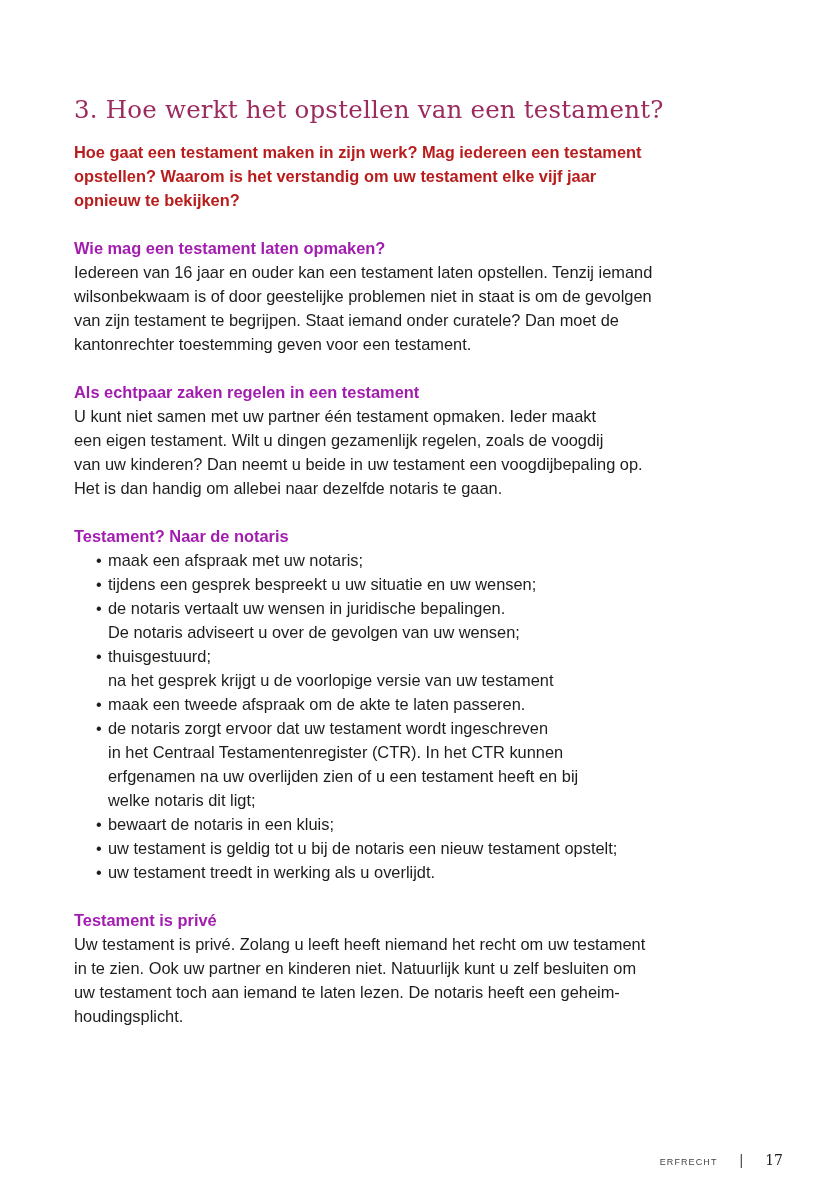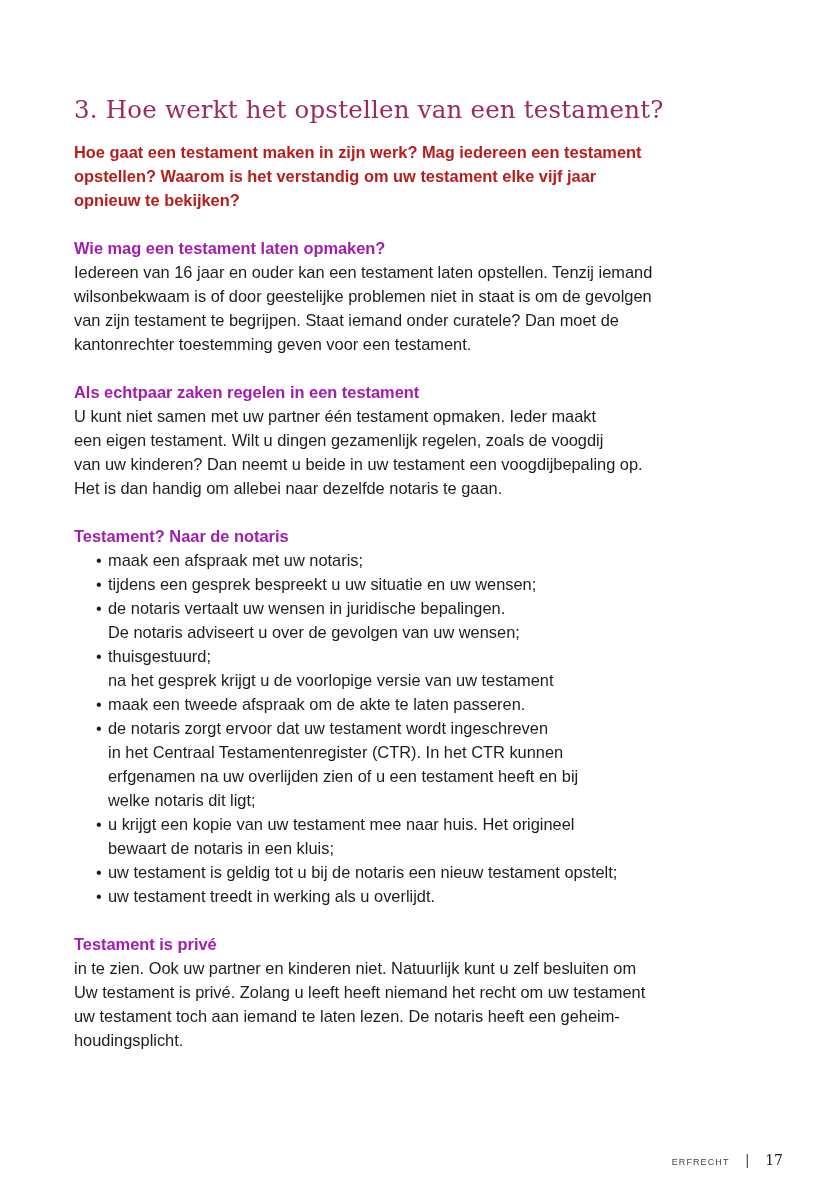--- a/index.html
+++ b/index.html
@@ -71,21 +71,21 @@
       position: absolute;
       left: 0;
       top: 0;
     }
     .footer {
       position: absolute;
       right: 56px;
       top: 1152px;
       display: flex;
       align-items: baseline;
-      gap: 16px;
+      gap: 22px;
       color: #1d1d1b;
     }
     .footer .label {
       font-family: "Liberation Sans", sans-serif;
       font-size: 9px;
       letter-spacing: 1.1px;
       color: #444;
     }
     .footer .sep {
       font-size: 14px;
@@ -156,39 +156,38 @@
       </li>
       <li>
         <span class="bullet">•</span>
         <span class="line">de notaris zorgt ervoor dat uw testament wordt ingeschreven</span>
         <span class="line">in het Centraal Testamentenregister (CTR). In het CTR kunnen</span>
         <span class="line">erfgenamen na uw overlijden zien of u een testament heeft en bij</span>
         <span class="line">welke notaris dit ligt;</span>
       </li>
       <li>
         <span class="bullet">•</span>
-        <span class="line">u krijgt een kopie van uw testament mee naar huis. Het origineel</span>
         <span class="line">bewaart de notaris in een kluis;</span>
       </li>
       <li>
         <span class="bullet">•</span>
         <span class="line">uw testament is geldig tot u bij de notaris een nieuw testament opstelt;</span>
       </li>
       <li>
         <span class="bullet">•</span>
         <span class="line">uw testament treedt in werking als u overlijdt.</span>
       </li>
     </ul>
   </div>
 
   <div class="section">
     <h2>Testament is privé</h2>
     <p>
+      <span class="line">Uw testament is privé. Zolang u leeft heeft niemand het recht om uw testament</span>
       <span class="line">in te zien. Ook uw partner en kinderen niet. Natuurlijk kunt u zelf besluiten om</span>
-      <span class="line">Uw testament is privé. Zolang u leeft heeft niemand het recht om uw testament</span>
       <span class="line">uw testament toch aan iemand te laten lezen. De notaris heeft een geheim-</span>
       <span class="line">houdingsplicht.</span>
     </p>
   </div>
 </div>
 
 <div class="footer">
   <span class="label">ERFRECHT</span>
   <span class="sep">|</span>
   <span class="pagenum">17</span>

